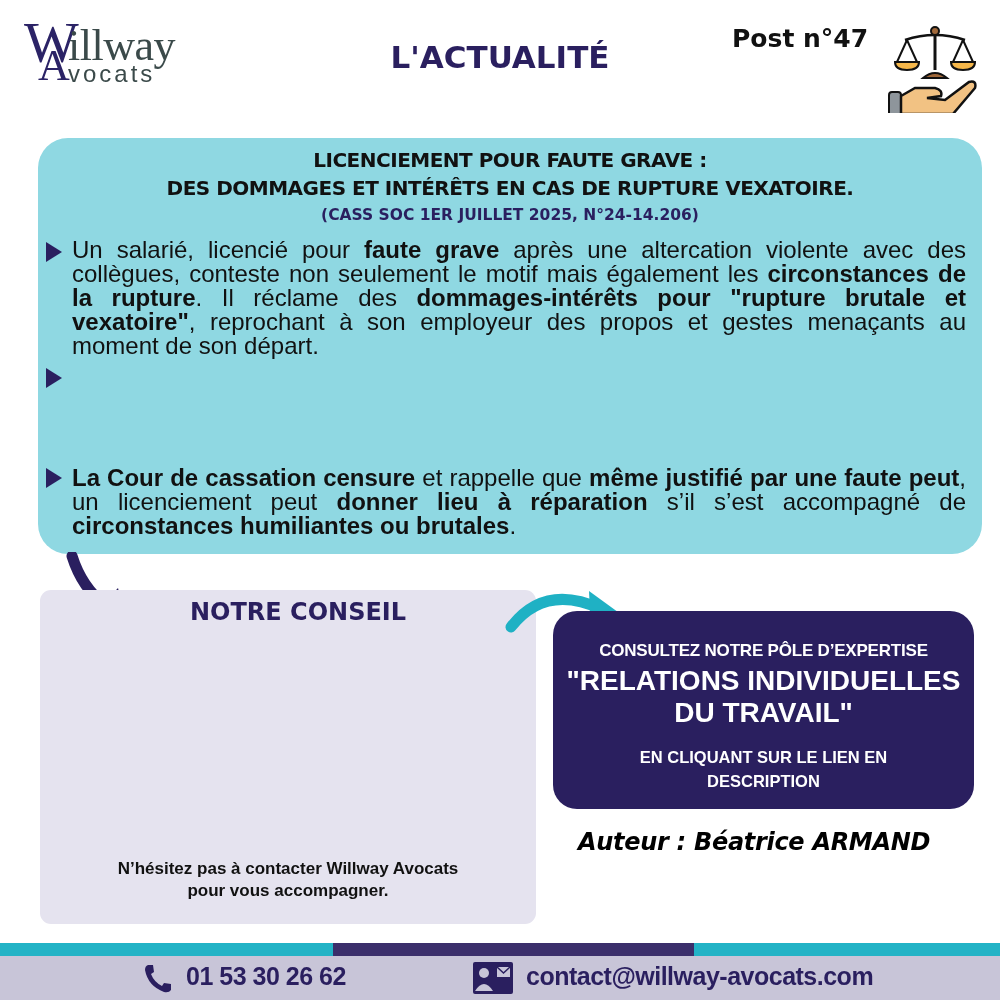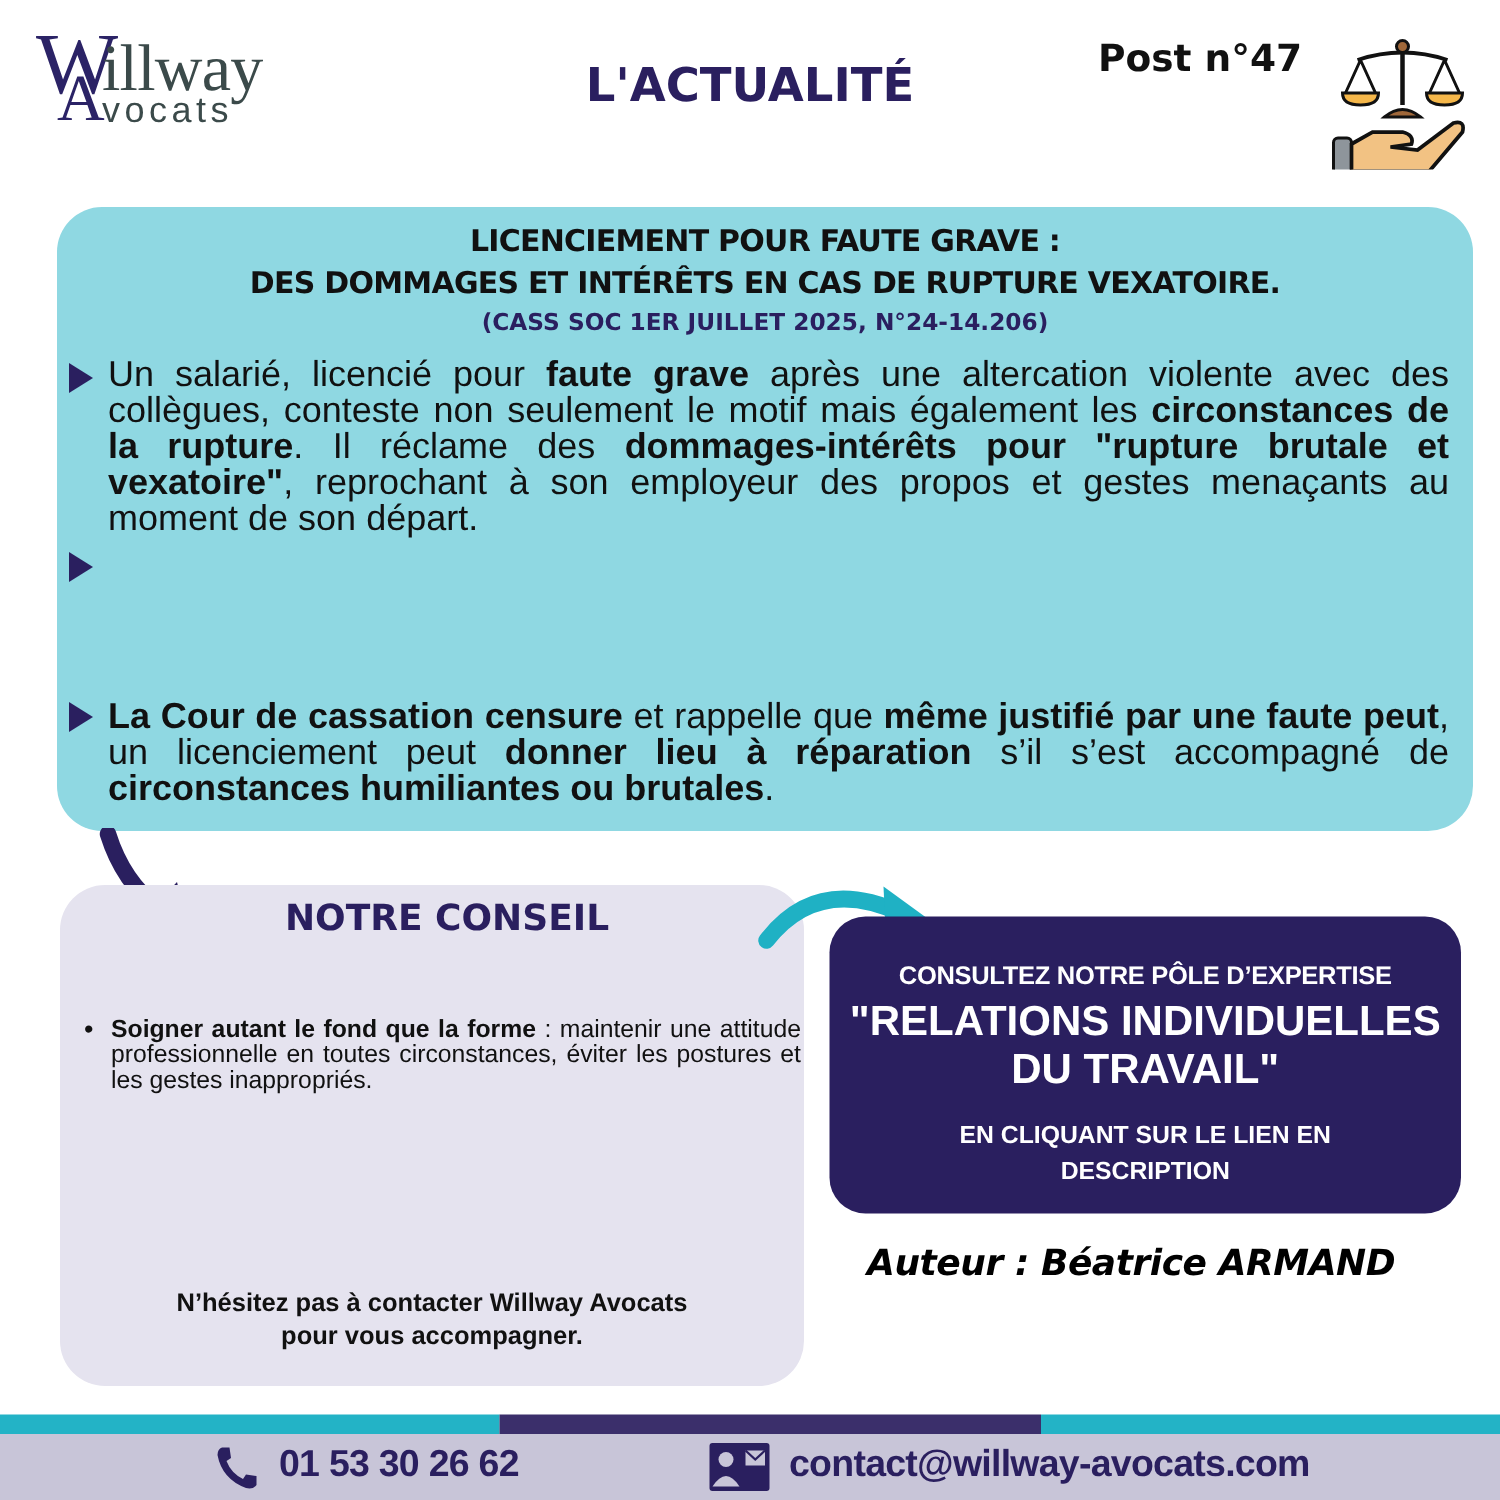--- a/index.html
+++ b/index.html
@@ -18,21 +18,21 @@
   .scale-icon { position: absolute; left: 885px; top: 18px; width: 100px; height: 95px; }
 
   .case-box { position: absolute; left: 38px; top: 138px; width: 944px; height: 416px; background: #8fd8e2; border-radius: 30px; }
   .case-title { position: absolute; left: 0; top: 8px; width: 100%; text-align: center; font-family: "DejaVu Sans", sans-serif; font-weight: 700; font-size: 20px; line-height: 28px; color: #111; letter-spacing: -0.5px; }
   .case-ref { position: absolute; left: 0; top: 68px; width: 100%; text-align: center; font-family: "DejaVu Sans", sans-serif; font-weight: 700; font-size: 15.5px; color: #2a1f5f; }
 
   .case-point { position: absolute; left: 34px; width: 894px; font-size: 24px; line-height: 24px; text-align: justify; color: #111; }
   .case-point b { font-weight: 700; }
   .bullet-arrow { position: absolute; width: 0; height: 0; border-top: 10px solid transparent; border-bottom: 10px solid transparent; border-left: 16px solid #2a1f5f; }
 
-  .advice-box { position: absolute; left: 40px; top: 590px; width: 496px; height: 334px; background: #e5e3ef; border-radius: 30px; }
+  .advice-box { position: absolute; left: 40px; top: 590px; width: 496px; height: 334px; background: #e5e3ef; border-radius: 11px; }
   .advice-title { position: absolute; left: 0; top: 8px; width: 100%; text-align: center; font-family: "DejaVu Sans", sans-serif; font-weight: 700; font-size: 24px; color: #2a1f5f; padding-left: 20px; }
   .advice-list { position: absolute; left: 14px; top: 88px; width: 480px; list-style: none; }
   .advice-list li { position: relative; padding-left: 20px; font-size: 16.5px; line-height: 17px; text-align: justify; margin-bottom: 17px; color: #111; }
   .advice-list li::before { content: "•"; position: absolute; left: 2px; top: 0; font-size: 18px; }
   .advice-contact { position: absolute; left: 0; top: 268px; width: 100%; text-align: center; font-weight: 700; font-size: 17px; line-height: 22px; color: #111; }
 
   .arrow-down { position: absolute; left: 60px; top: 552px; width: 80px; height: 80px; }
   .arrow-right { position: absolute; left: 505px; top: 583px; width: 140px; height: 70px; }
 
   .expertise-box { position: absolute; left: 553px; top: 611px; width: 421px; height: 198px; background: #2a1f5f; border-radius: 24px; color: #fff; text-align: center; }
@@ -98,21 +98,20 @@
 </div>
 
 <svg class="arrow-down" viewBox="0 0 80 80">
   <path d="M12 4 Q22 36 46 54" stroke="#2a1f5f" stroke-width="11" fill="none" stroke-linecap="round"></path>
   <path d="M30 66 L66 70 L58 36 Z" fill="#2a1f5f"></path>
 </svg>
 
 <div class="advice-box">
   <div class="advice-title">NOTRE CONSEIL</div>
   <ul class="advice-list">
-    <li><b>Soigner autant le fond que la forme</b><span> : maintenir une attitude professionnelle en toutes circonstances, éviter les postures et les gestes inappropriés.</span></li>
   </ul>
   <div class="advice-contact">
     <div>N’hésitez pas à contacter Willway Avocats</div>
     <div>pour vous accompagner.</div>
   </div>
 </div>
 
 <svg class="arrow-right" viewBox="0 0 140 70">
   <path d="M6 44 Q40 0 96 26" stroke="#1fb1c4" stroke-width="11" fill="none" stroke-linecap="round"></path>
   <path d="M84 8 L128 40 L86 50 Z" fill="#1fb1c4"></path>

